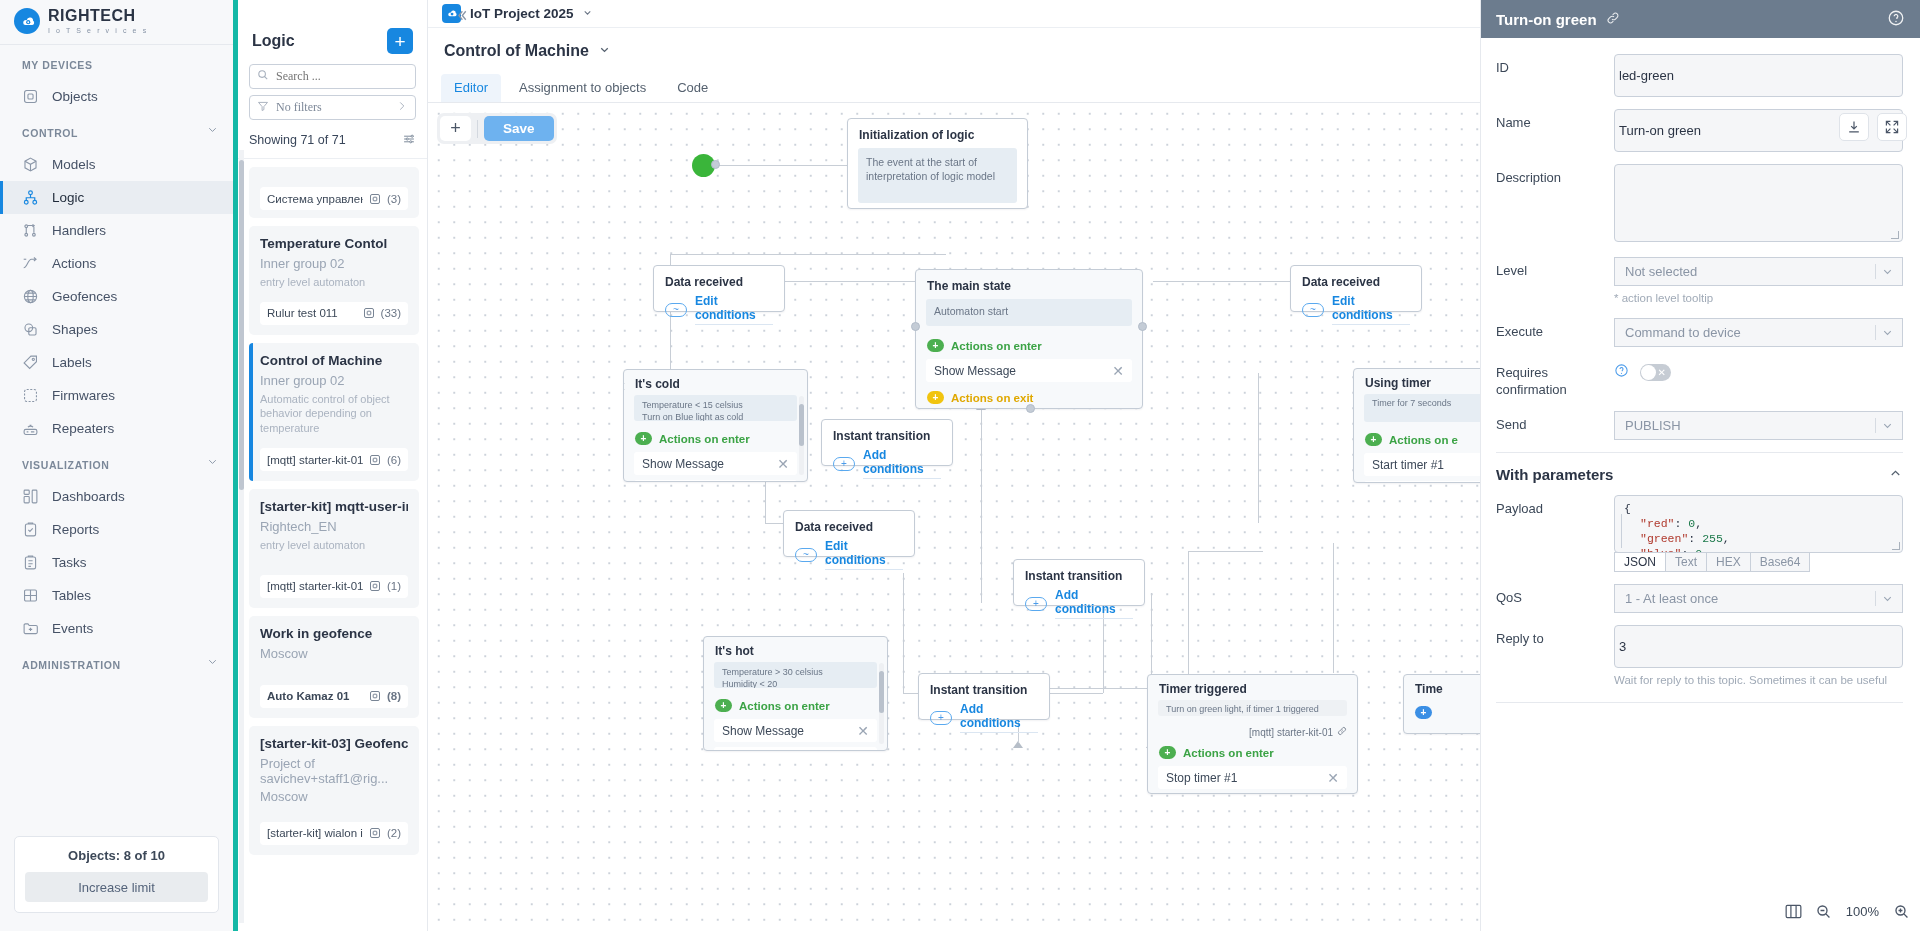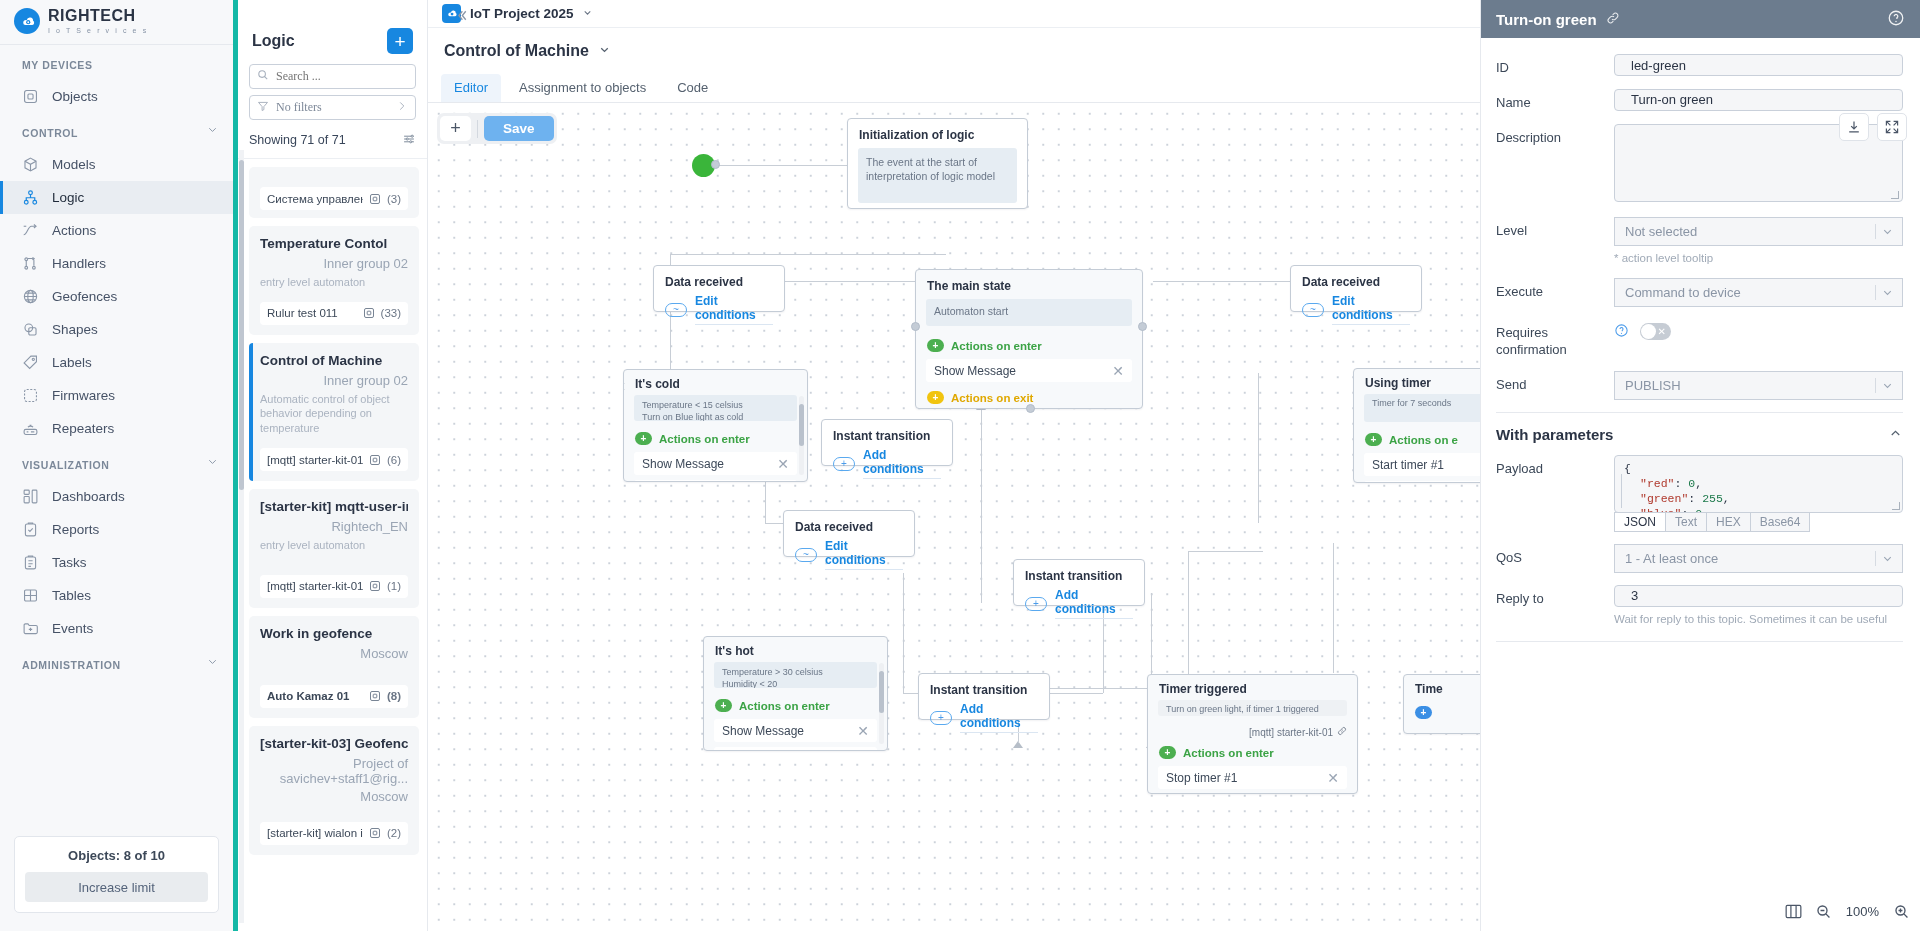--- a/index.html
+++ b/index.html
@@ -119,21 +119,21 @@
   }
   .lcard.selected { background: #f4f6f8; }
   .lcard.selected::before {
     content:""; position:absolute; left:0; top:0; bottom:0; width:4px;
     background:#1787e0; border-radius: 5px 0 0 5px;
   }
   .lcard-title {
     font-size: 13.5px; font-weight: 700; color: #2b3445; line-height: 1.25;
     white-space: nowrap; overflow: hidden;
   }
-  .lcard-sub { font-size: 13px; color: #9aa5b4; margin-top: 3px; text-align: right; }
+  .lcard-sub { font-size: 13px; color: #9aa5b4; margin-top: 3px; }
   .lcard-desc { font-size: 11px; color: #aab3c0; margin-top: 4px; line-height: 1.35; }
   .lcard-tag {
     margin-top: 12px; background:#fff; border-radius: 4px; height: 23px;
     display:flex; align-items:center; padding: 0 7px; font-size: 11.5px;
     color: #3c4858; gap: 6px;
   }
   .lcard-tag .tname { flex:1; white-space:nowrap; overflow:hidden; }
   .lcard-tag .tcount { color:#6b7686; font-size: 11.5px; }
   .tag-ic { width: 12px; height: 12px; color: #737f90; flex:0 0 12px; }
   .partial-tag {
@@ -326,22 +326,22 @@
   .rp-link-ic { opacity:.85; }
   .rp-help { margin-left:auto; opacity:.9; cursor:pointer; }
   .rp-body { padding: 16px 17px 0 15px; overflow:hidden; flex:1; }
   .frow { display:flex; align-items:flex-start; margin-bottom: 12px; }
   .flabel {
     width: 118px; flex:0 0 118px; font-size: 13px; color:#3c4858;
     padding-top: 6px; line-height:1.3;
   }
   .fctl { flex:1; position: relative; }
   .inp {
-    width:100%; height: 22px; border:1px solid #c9d0da; border-radius:4px;
-    background:#f5f6f8; padding: 0 16px; font-size: 13px; color:#2b3445;
+    width:100%; height: 43px; border:1px solid #c9d0da; border-radius:4px;
+    background:#f5f6f8; padding: 0 4px; font-size: 13px; color:#2b3445;
     font-family: inherit; outline:none;
   }
   textarea.inp {
     height: 78px; padding: 7px 10px; resize: none; line-height:1.4;
   }
   .sel {
     width:100%; height: 29px; border:1px solid #c9d0da; border-radius:0;
     background:#f5f6f8; padding: 0 30px 0 10px; font-size: 13px;
     color:#8a95a5; display:flex; align-items:center; cursor:pointer;
     position: relative;
@@ -448,38 +448,38 @@
             <circle cx="5" cy="15.5" r="2.2"></circle>
             <circle cx="15" cy="15.5" r="2.2"></circle>
             <path d="M10 6.7v3.6M10 10.3H5v3M10 10.3h5v3"></path>
           </svg>
       </span>
       <span>Logic</span>
     </div>
     <div class="sb-item">
       <span class="ic">
         <svg viewBox="0 0 20 20" fill="none" stroke="currentColor" stroke-width="1.3">
-            <path d="M2 15c4 0 5-10 9-10h5"></path>
-            <path d="M14 3l2.5 2-2.5 2"></path>
-            <path d="M2 5h3"></path>
-          </svg>
-      </span>
-      <span>Actions</span>
-    </div>
-    <div class="sb-item">
-      <span class="ic">
-        <svg viewBox="0 0 20 20" fill="none" stroke="currentColor" stroke-width="1.3">
             <circle cx="5" cy="5" r="1.6"></circle>
             <circle cx="5" cy="15" r="1.6"></circle>
             <circle cx="14" cy="15" r="1.6"></circle>
             <path d="M5 6.6v6.8M7 4.2h5a2 2 0 012 2v6.5"></path>
             <path d="M12.3 3l1.9 1.2-1.9 1.3"></path>
           </svg>
       </span>
       <span>Handlers</span>
+    </div>
+    <div class="sb-item">
+      <span class="ic">
+        <svg viewBox="0 0 20 20" fill="none" stroke="currentColor" stroke-width="1.3">
+            <path d="M2 15c4 0 5-10 9-10h5"></path>
+            <path d="M14 3l2.5 2-2.5 2"></path>
+            <path d="M2 5h3"></path>
+          </svg>
+      </span>
+      <span>Actions</span>
     </div>
     <div class="sb-item">
       <span class="ic">
         <svg viewBox="0 0 20 20" fill="none" stroke="currentColor" stroke-width="1.3">
             <circle cx="10" cy="10" r="7.2"></circle>
             <ellipse cx="10" cy="10" rx="3.2" ry="7.2"></ellipse>
             <path d="M2.9 10h14.2M4 6h12M4 14h12"></path>
           </svg>
       </span>
       <span>Geofences</span>

